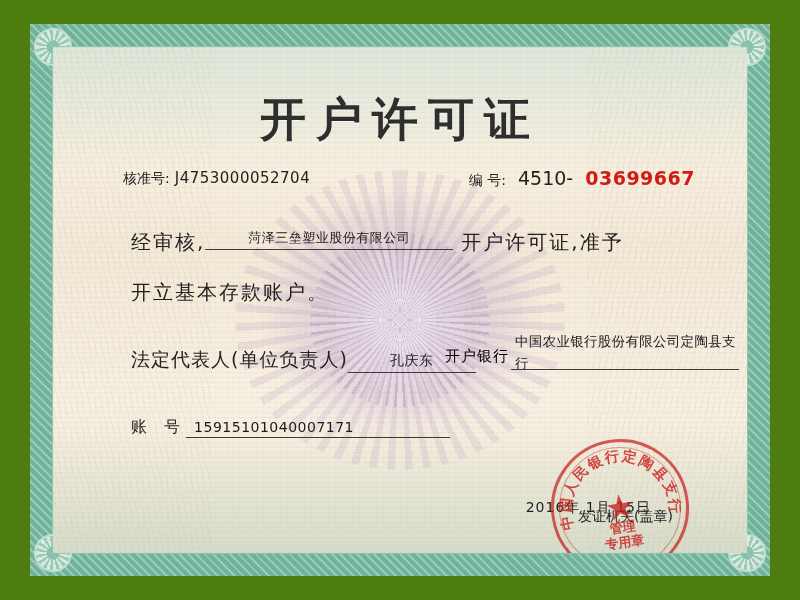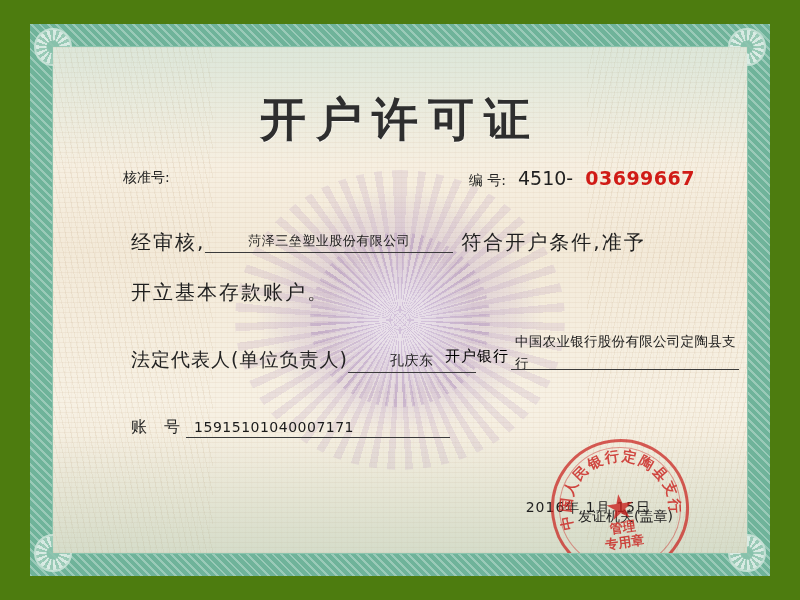--- a/index.html
+++ b/index.html
@@ -176,21 +176,21 @@
     right:52px; top:120px;
     display:flex; align-items:baseline; gap:12px;
   }
   .serial .num-black{font-size:19px;}
   .serial .num-red{font-size:19px; color:#d01b16; font-weight:bold; letter-spacing:.5px;text-align:right;}
 
   
   .stmt1{
     left:78px; top:182px;
     width:560px;
-    display:flex; align-items:center;
+    display:flex; align-items:flex-start;
   }
   .stmt-lead{
     font-size:20px;
     letter-spacing:2px;
   }
   .fill{
     position:relative;
     border-bottom:1px solid #3a3a3a;
     min-width:236px;
     padding:0 6px 2px 6px;
@@ -330,32 +330,33 @@
       <div class="green-tint-bottom"></div>
       <div class="rosette"></div>
       <div class="rosette2"></div>
 
       <div class="content">
 
         <div class="title">开户许可证</div>
 
         <div class="row approval">
           <span class="label">核准号:</span>
+          <span class="val">J4753000052704</span>
         </div>
 
         <div class="row serial">
           <span class="label">编 号:</span>
           <span class="num-black">4510-</span>
           <span class="num-red">03699667</span>
         </div>
 
         <div class="row stmt1">
           <span class="stmt-lead">经审核,</span>
           <span class="fill">菏泽三垒塑业股份有限公司</span>
-          <span class="stmt-tail">符合开户条件,准予</span>
+          <span class="stmt-tail">开户许可证,准予</span>
         </div>
 
         <div class="row stmt2">开立基本存款账户。</div>
 
         <div class="row rep">
           <span class="label">法定代表人(单位负责人)</span>
           <span class="fill">孔庆东</span>
         </div>
 
         <div class="bank-label">开户银行</div>

